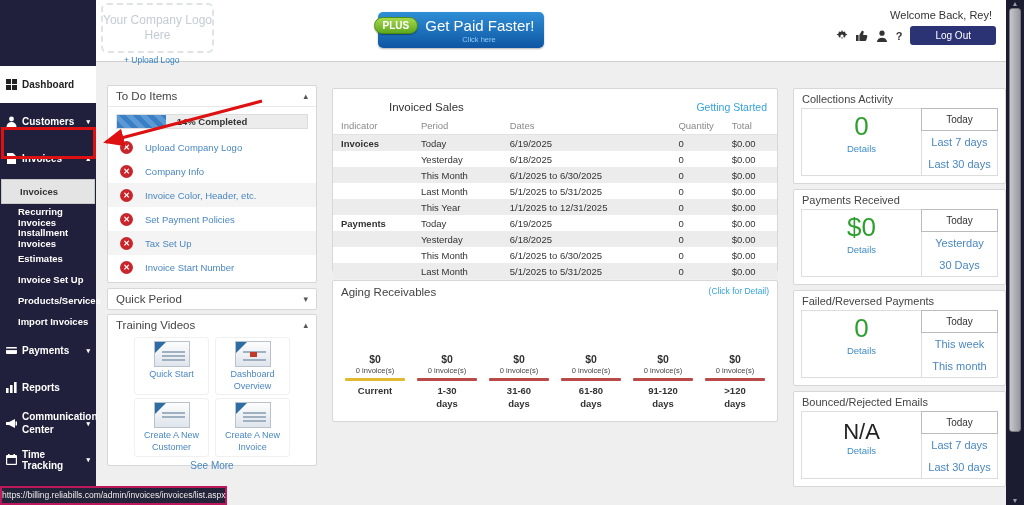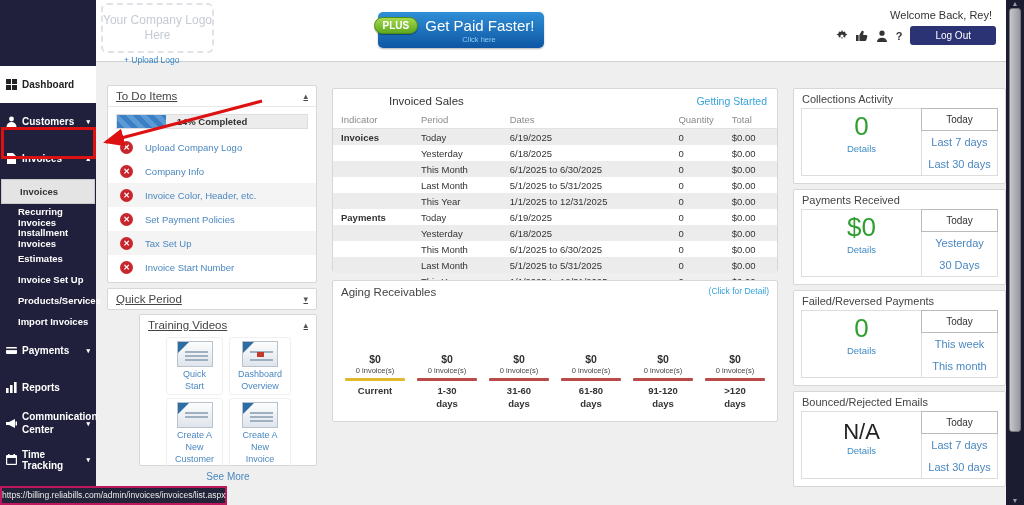--- a/index.html
+++ b/index.html
@@ -42,52 +42,52 @@
   .welcome { position:absolute; right:14px; top:9px; font-size:11px; color:#333; }
   .hdr-actions { position:absolute; right:10px; top:26px; display:flex; align-items:center; gap:8px; }
   .hdr-ico { width:12px; height:12px; display:inline-flex; cursor:pointer; }
   .hdr-ico svg { width:12px; height:12px; }
   .q-ico { font-size:11px; font-weight:bold; color:#333; cursor:pointer; }
   .logout-btn { background:#2b3375; color:#fff; font-size:10px; padding:4px 25px; border:none;
                 border-radius:3px; cursor:pointer; }
   
   .panel { background:#fff; border:1px solid #d7d7d7; border-radius:2px; }
   .panel-hdr { display:flex; justify-content:space-between; align-items:center; padding:4px 8px;
-               font-size:11.5px; color:#444;text-decoration:underline; }
+               font-size:11.5px; color:#444; }
   .panel-hdr .pchev { font-size:9px; color:#555; cursor:pointer; }
   
   .col-left { position:absolute; left:107px; top:85px; width:210px; }
   .todo-panel { height:198px; }
   .todo-panel .panel-hdr { border-bottom:1px solid #e8e8e8; }
   .progress-wrap { margin:7px 8px 6px; height:15px; background:#ececec; border:1px solid #ddd; position:relative; }
   .progress-fill { height:100%; background:repeating-linear-gradient(45deg,#3b7fc4 0 5px,#5b9ad4 5px 10px); }
   .progress-label { position:absolute; left:0; top:1px; width:100%; text-align:center; font-size:9.5px;
                     font-weight:bold; color:#333; }
   .todo-row { display:flex; align-items:center; gap:12px; padding:0 12px; height:24px; font-size:9.5px; }
   .todo-row:nth-child(3), .todo-row:nth-child(5) { background:#f4f4f4; }
   .xcircle { width:13px; height:13px; border-radius:50%; background:#c9252c; color:#fff; font-size:8px;
              font-weight:bold; display:flex; align-items:center; justify-content:center; flex:0 0 13px; }
   .todo-link { color:#4a87c0; cursor:pointer; }
   .quick-panel { margin-top:5px; }
-  .train-panel { margin-top:4px; height:152px;margin-left:32px; }
+  .train-panel { margin-top:4px; height:152px; }
   .videos-grid { display:grid; grid-template-columns:1fr 1fr; gap:3px 6px; padding:2px 26px 0; }
   .video-card { border:1px solid #f0f0f0; border-radius:3px; text-align:center; padding:3px 8px 2px;
                 font-size:9px; color:#4a87c0; line-height:1.3; cursor:pointer; }
   .vthumb { width:36px; height:26px; margin:0 auto 2px; background:linear-gradient(180deg,#fdfdfd,#dfe5ec);
             border:1px solid #b9c2cc; position:relative; overflow:hidden; }
   .vthumb:before { content:""; position:absolute; left:0; top:0; border-style:solid;
                    border-width:11px 11px 0 0; border-color:#2e6da4 transparent transparent transparent; }
   .vthumb i { position:absolute; left:7px; right:4px; height:2px; background:#9fb0c0; }
   .vthumb i.l1{top:9px} .vthumb i.l2{top:13px} .vthumb i.l3{top:17px}
   .vthumb.reddot:after { content:""; position:absolute; left:14px; top:10px; width:7px; height:5px; background:#c0392b; }
   .see-more { text-align:center; color:#4a87c0; font-size:10px; margin-top:3px; cursor:pointer; }
   
   .col-mid { position:absolute; left:332px; top:88px; width:446px; }
   .sales-panel { height:184px; }
-  .sales-hdr { display:flex; justify-content:space-between; padding:6px 10px 4px;gap:32px; }
+  .sales-hdr { display:flex; justify-content:space-between; padding:12px 10px 4px;gap:32px; }
   .sales-title { font-size:11.5px; color:#333; margin-left:46px; }
   .getting-started { font-size:10.5px; color:#35a3dc; cursor:pointer; }
   table.sales { width:100%; border-collapse:collapse; font-size:9.5px; }
   table.sales th { font-weight:normal; color:#8a8a8a; text-align:left; padding:3px 8px;
                    border-bottom:1px solid #e2e2e2; }
   table.sales td { padding:2.5px 8px; color:#333; }
   table.sales .num { text-align:left; }
   table.sales tbody tr:nth-child(odd) { background:#ececec; }
   table.sales td.ind { font-weight:bold; }
   .aging-panel { margin-top:8px; height:142px; position:relative; }

